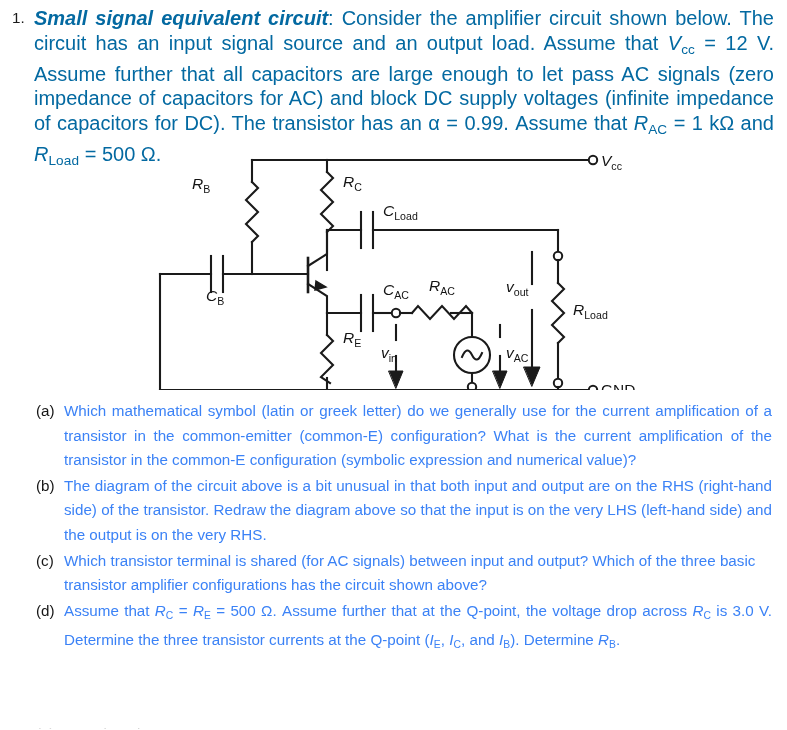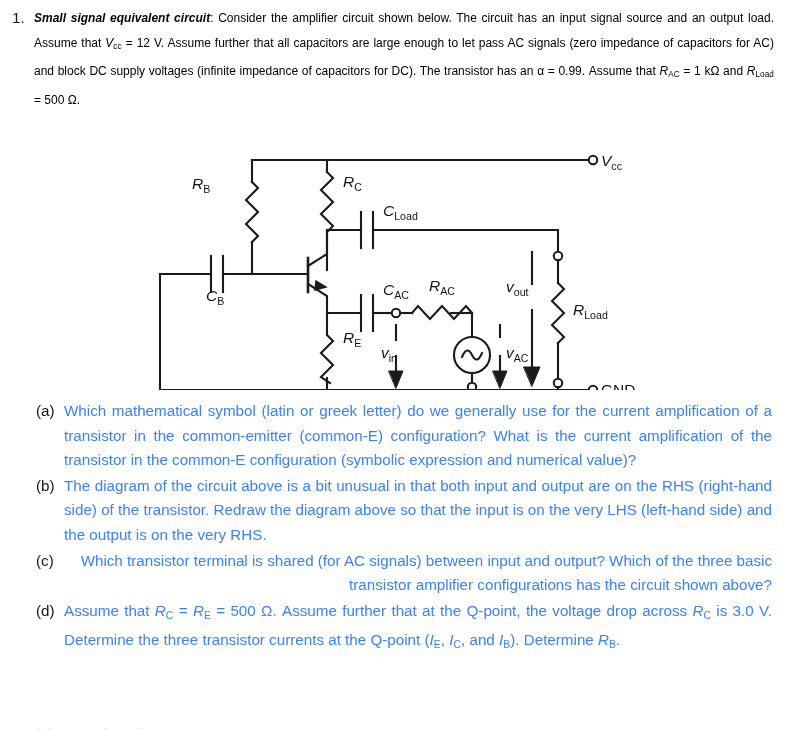--- a/index.html
+++ b/index.html
@@ -32,23 +32,23 @@
     width: 26px;
     flex: 0 0 26px;
     font-size: 15.2px;
     line-height: 24.5px;
     color: #1a1a1a;
     text-align: left;
     padding-left: 4px;
   }
   .prob-body {
     flex: 1 1 auto;
-    font-size: 12px;
+    font-size: 20px;
     line-height: 24.5px;
-    color: #000000;
+    color: #0369a1;
     text-align: justify;
     text-justify: inter-word;
     padding-right: 6px;
   }
   .prob-body .lead {
     font-weight: bold;
     font-style: italic;
   }
 
   
@@ -72,21 +72,21 @@
   }
   .sub-text {
     flex: 1 1 auto;
     font-size: 15.2px;
     line-height: 24.6px;
     color: #3b82f6;
     text-align: justify;
     text-justify: inter-word;
     padding-right: 8px;
   }
-  .sub-text.nojust { text-align: right; }
+  .sub-text.nojust { text-align: left; }
 
   
   .mi { font-style: italic; }
   .sub { font-size: 0.68em; vertical-align: -0.28em; letter-spacing: 0.1px; }
   .ohm { font-style: normal; }
   .grk { font-style: normal; }
 
   
   #figure {
     position: absolute;

